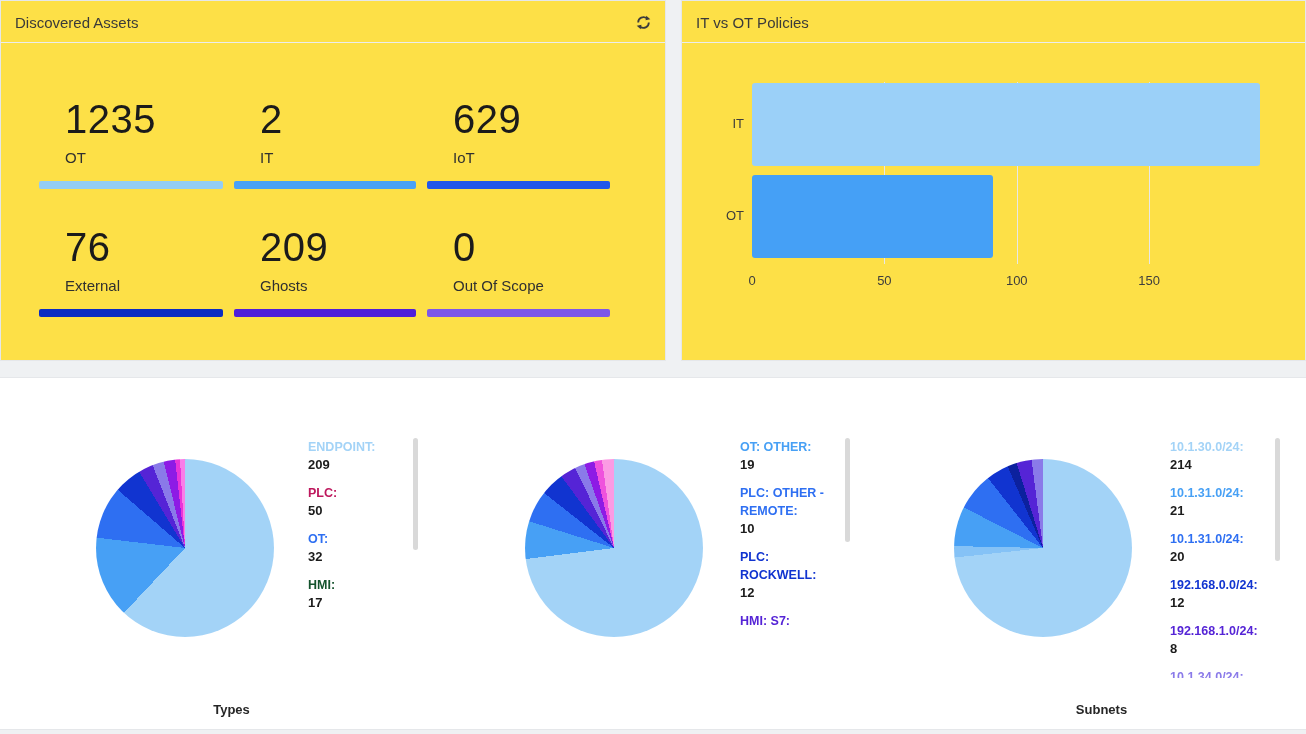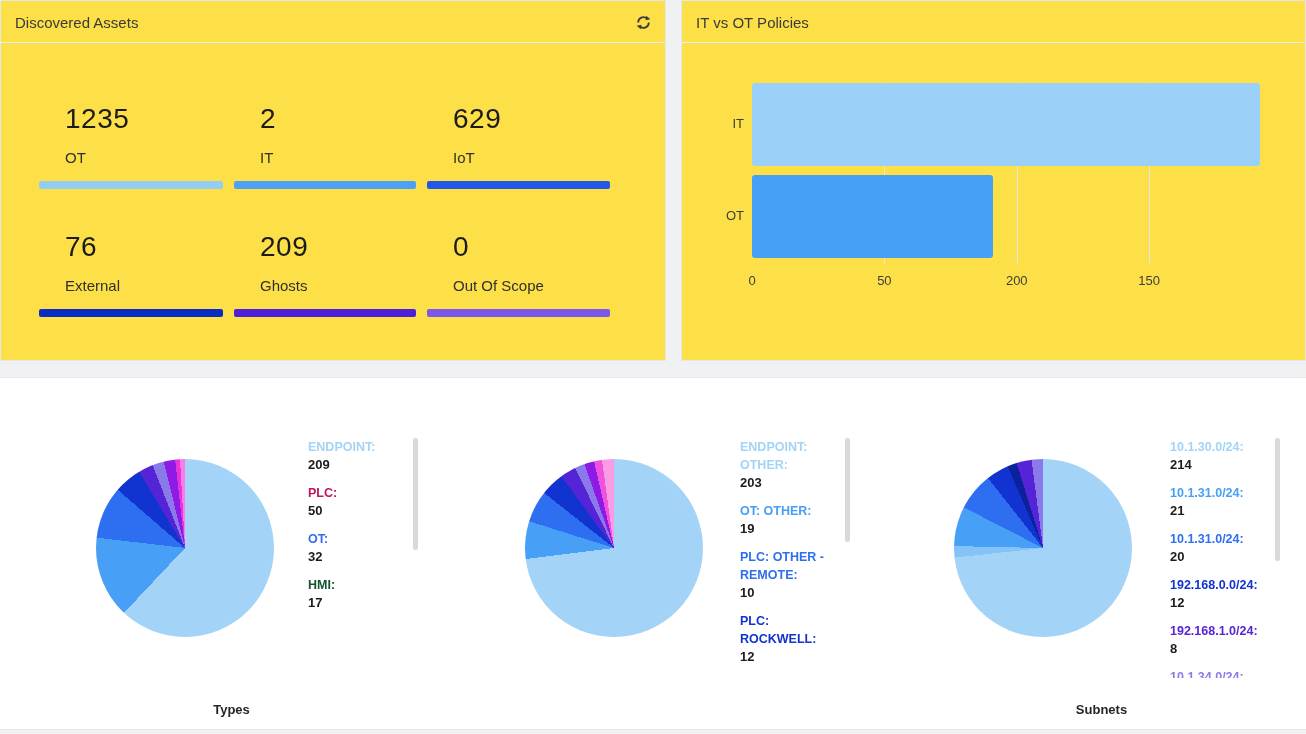--- a/index.html
+++ b/index.html
@@ -12,21 +12,21 @@
   .card-policies { left:681px; top:2; width:625px; height:361px; }
 
   .card-header { position:relative; height:42px; border-bottom:1px solid #ebedee; }
   .card-title { position:absolute; left:14px; top:13px; font-size:15px; color:#3a3a3a; font-weight:400; }
 
   .refresh-btn { position:absolute; right:13px; top:13px; width:18px; height:18px; background:none; border:none; cursor:pointer; padding:0; }
 
   
   .stats { position:absolute; left:38px; top:100px; display:grid;
            grid-template-columns:184px 182px 183px; column-gap:11px; row-gap:40px; }
-  .stat-num { font-size:28px; font-weight:500; color:#1b1b1b; line-height:36px; padding-left:26px; letter-spacing:0.5px; }
+  .stat-num { font-size:40px; font-weight:500; color:#1b1b1b; line-height:36px; padding-left:26px; letter-spacing:0.5px; }
   .stat-lbl { font-size:15px; color:#303030; line-height:18px; margin-top:12px; padding-left:26px; }
   .stat-bar { height:8px; border-radius:2px; margin-top:14px; }
 
   
   .plot { position:absolute; left:70px; top:81px; width:511px; height:182px; }
   .gridline { position:absolute; top:0; width:1px; height:182px; background:#e7e7e7; }
   .hbar { position:absolute; left:0; border-radius:3px; height:83px; }
   .ylab { position:absolute; font-size:13px; color:#3d3d3d; width:40px; text-align:right; left:-48px; }
   .xtick { position:absolute; top:191px; transform:translateX(-50%); font-size:13px; color:#3d3d3d; }
 
@@ -99,21 +99,21 @@
 
   <section class="card card-policies">
     <div class="card-header">
       <div class="card-title">IT vs OT Policies</div>
     </div>
     <div class="plot">
         <div class="xtick" style="left: 0px;">0</div>
         <div class="gridline" style="left: 132.383px;"></div>
         <div class="xtick" style="left: 132.383px;">50</div>
         <div class="gridline" style="left: 264.767px;"></div>
-        <div class="xtick" style="left: 264.767px;">200</div>
+        <div class="xtick" style="left: 264.767px;">100</div>
         <div class="gridline" style="left: 397.15px;"></div>
         <div class="xtick" style="left: 397.15px;">150</div>
         <div class="hbar" style="top: 1px; width: 508.352px; background: rgb(155, 208, 248);"></div>
         <div class="ylab" style="top: 33.5px;">IT</div>
         <div class="hbar" style="top: 93px; width: 240.938px; background: rgb(69, 160, 246);"></div>
         <div class="ylab" style="top: 125.5px;">OT</div>
       </div>
   </section>
 
   <section class="breakdown">
@@ -141,24 +141,20 @@
             </div>
             <div class="thumb" style="height: 112px;"></div>
           </div>
           <div class="caption">Types</div>
         </div>
         <div class="panel">
           <div class="pie" style="left: 90px; background: conic-gradient(rgb(163, 211, 247) 0%, rgb(163, 211, 247) 73.0216%, rgb(71, 160, 245) 73.0216%, rgb(71, 160, 245) 79.8561%, rgb(46, 111, 242) 79.8561%, rgb(46, 111, 242) 85.6115%, rgb(17, 52, 208) 85.6115%, rgb(17, 52, 208) 89.9281%, rgb(85, 36, 214) 89.9281%, rgb(85, 36, 214) 92.8058%, rgb(138, 122, 233) 92.8058%, rgb(138, 122, 233) 94.6043%, rgb(141, 27, 229) 94.6043%, rgb(141, 27, 229) 96.4029%, rgb(239, 82, 221) 96.4029%, rgb(239, 82, 221) 97.8417%, rgb(251, 155, 228) 97.8417%, rgb(251, 155, 228) 100%);"></div>
           <div class="legendwrap" style="left: 305px;">
             <div class="legend">
               <div class="legend-item">
-                <div class="legend-label" style="color: rgb(163, 211, 247);">ENDPOINT: OTHER:</div>
-                <div class="legend-value">203</div>
-              </div>
-              <div class="legend-item">
                 <div class="legend-label" style="color: rgb(71, 160, 245);">OT: OTHER:</div>
                 <div class="legend-value">19</div>
               </div>
               <div class="legend-item">
                 <div class="legend-label" style="color: rgb(46, 111, 242);">PLC: OTHER - REMOTE:</div>
                 <div class="legend-value">10</div>
               </div>
               <div class="legend-item">
                 <div class="legend-label" style="color: rgb(17, 52, 208);">PLC: ROCKWELL:</div>
                 <div class="legend-value">12</div>

